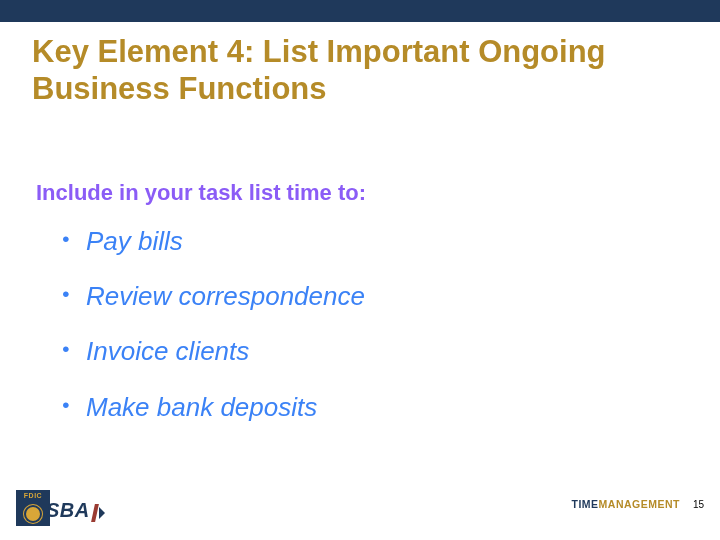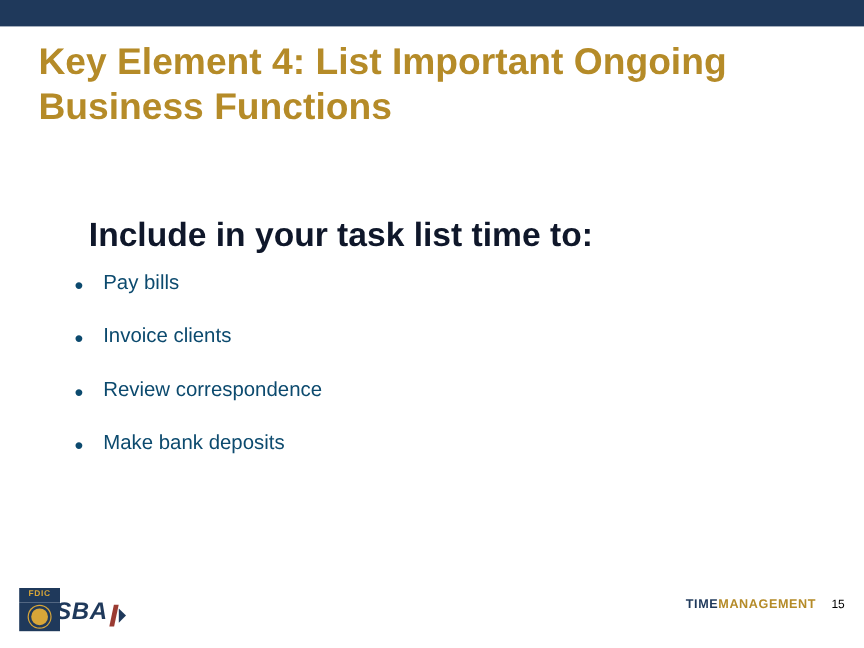--- a/index.html
+++ b/index.html
@@ -1,22 +1,22 @@
 <!DOCTYPE html>
 <html><head>
 <meta charset="utf-8">
 <style>
   * { margin: 0; padding: 0; box-sizing: border-box; }
   html, body { width: 720px; height: 540px; font-family: Arial, Helvetica, sans-serif; background: #fff; }
   .slide { position: relative; width: 720px; height: 540px; background: #fff; overflow: hidden; }
   .top-bar { width: 100%; height: 22px; background: #1f395b; }
   .title { position: absolute; left: 32px; top: 34px; right: 32px; color: #b58b28; font-size: 31px; font-weight: bold; line-height: 1.18; }
-  .subtitle { position: absolute; left: 36px; top: 180px; font-size: 28px; font-weight: bold; color: #0f172a; margin-left: 38px; }
+  .subtitle { position: absolute; left: 36px; top: 180px; font-size: 22px; font-weight: bold; color: #8b5cf6; }
   .bullets { position: absolute; left: 62px; top: 226px; list-style: none; }
-  .bullets li { font-size: 17px; color: #0c4a6e; margin-bottom: 24px; position: relative; padding-left: 24px; line-height: 1.2; }
+  .bullets li { font-size: 26px; color: #3b82f6; margin-bottom: 24px; position: relative; padding-left: 24px; line-height: 1.2; font-style: italic; }
   .bullets li::before { content: "•"; position: absolute; left: 0; top: 0; font-size: 21px; }
   .footer { position: absolute; bottom: 0; left: 0; right: 0; height: 60px; }
   .logo-fdic { position: absolute; left: 16px; bottom: 14px; width: 34px; height: 36px; }
   .logo-fdic .top { width: 34px; height: 12px; background: #1f395b; color: #d8a638; font-size: 7px; font-weight: bold; text-align: center; line-height: 12px; letter-spacing: 0.5px; }
   .logo-fdic .bot { width: 34px; height: 24px; background: #1f395b; display: flex; align-items: center; justify-content: center; }
   .logo-fdic .sun { width: 14px; height: 14px; border-radius: 50%; background: #d8a638; box-shadow: 0 0 0 2px #1f395b, 0 0 0 3px #d8a638; }
   .logo-sba { position: absolute; left: 46px; bottom: 18px; display: flex; align-items: flex-end; gap: 1px; }
   .logo-sba .txt { font-size: 20px; font-weight: bold; letter-spacing: 0.5px; color: #1f395b; font-style: italic; }
   .logo-sba .bar { width: 4px; height: 18px; background: #9a3b32; transform: skewX(-12deg); margin-left: 2px; }
   .logo-sba .tri { width: 0; height: 0; border-left: 6px solid #1f395b; border-top: 6px solid transparent; border-bottom: 6px solid transparent; margin-left: 1px; margin-bottom: 3px; }
@@ -30,22 +30,22 @@
 
 <div class="slide">
   <div class="top-bar"></div>
 
   <h1 class="title">Key Element 4: List Important Ongoing Business Functions</h1>
 
   <div class="subtitle">Include in your task list time to:</div>
 
   <ul class="bullets">
     <li>Pay bills</li>
+    <li>Review correspondence</li>
     <li>Invoice clients</li>
-    <li>Review correspondence</li>
     <li>Make bank deposits</li>
   </ul>
 
   <div class="footer">
     <div class="logo-fdic">
       <div class="top">FDIC</div>
       <div class="bot">
           <div class="sun"></div>
         </div>
     </div>

